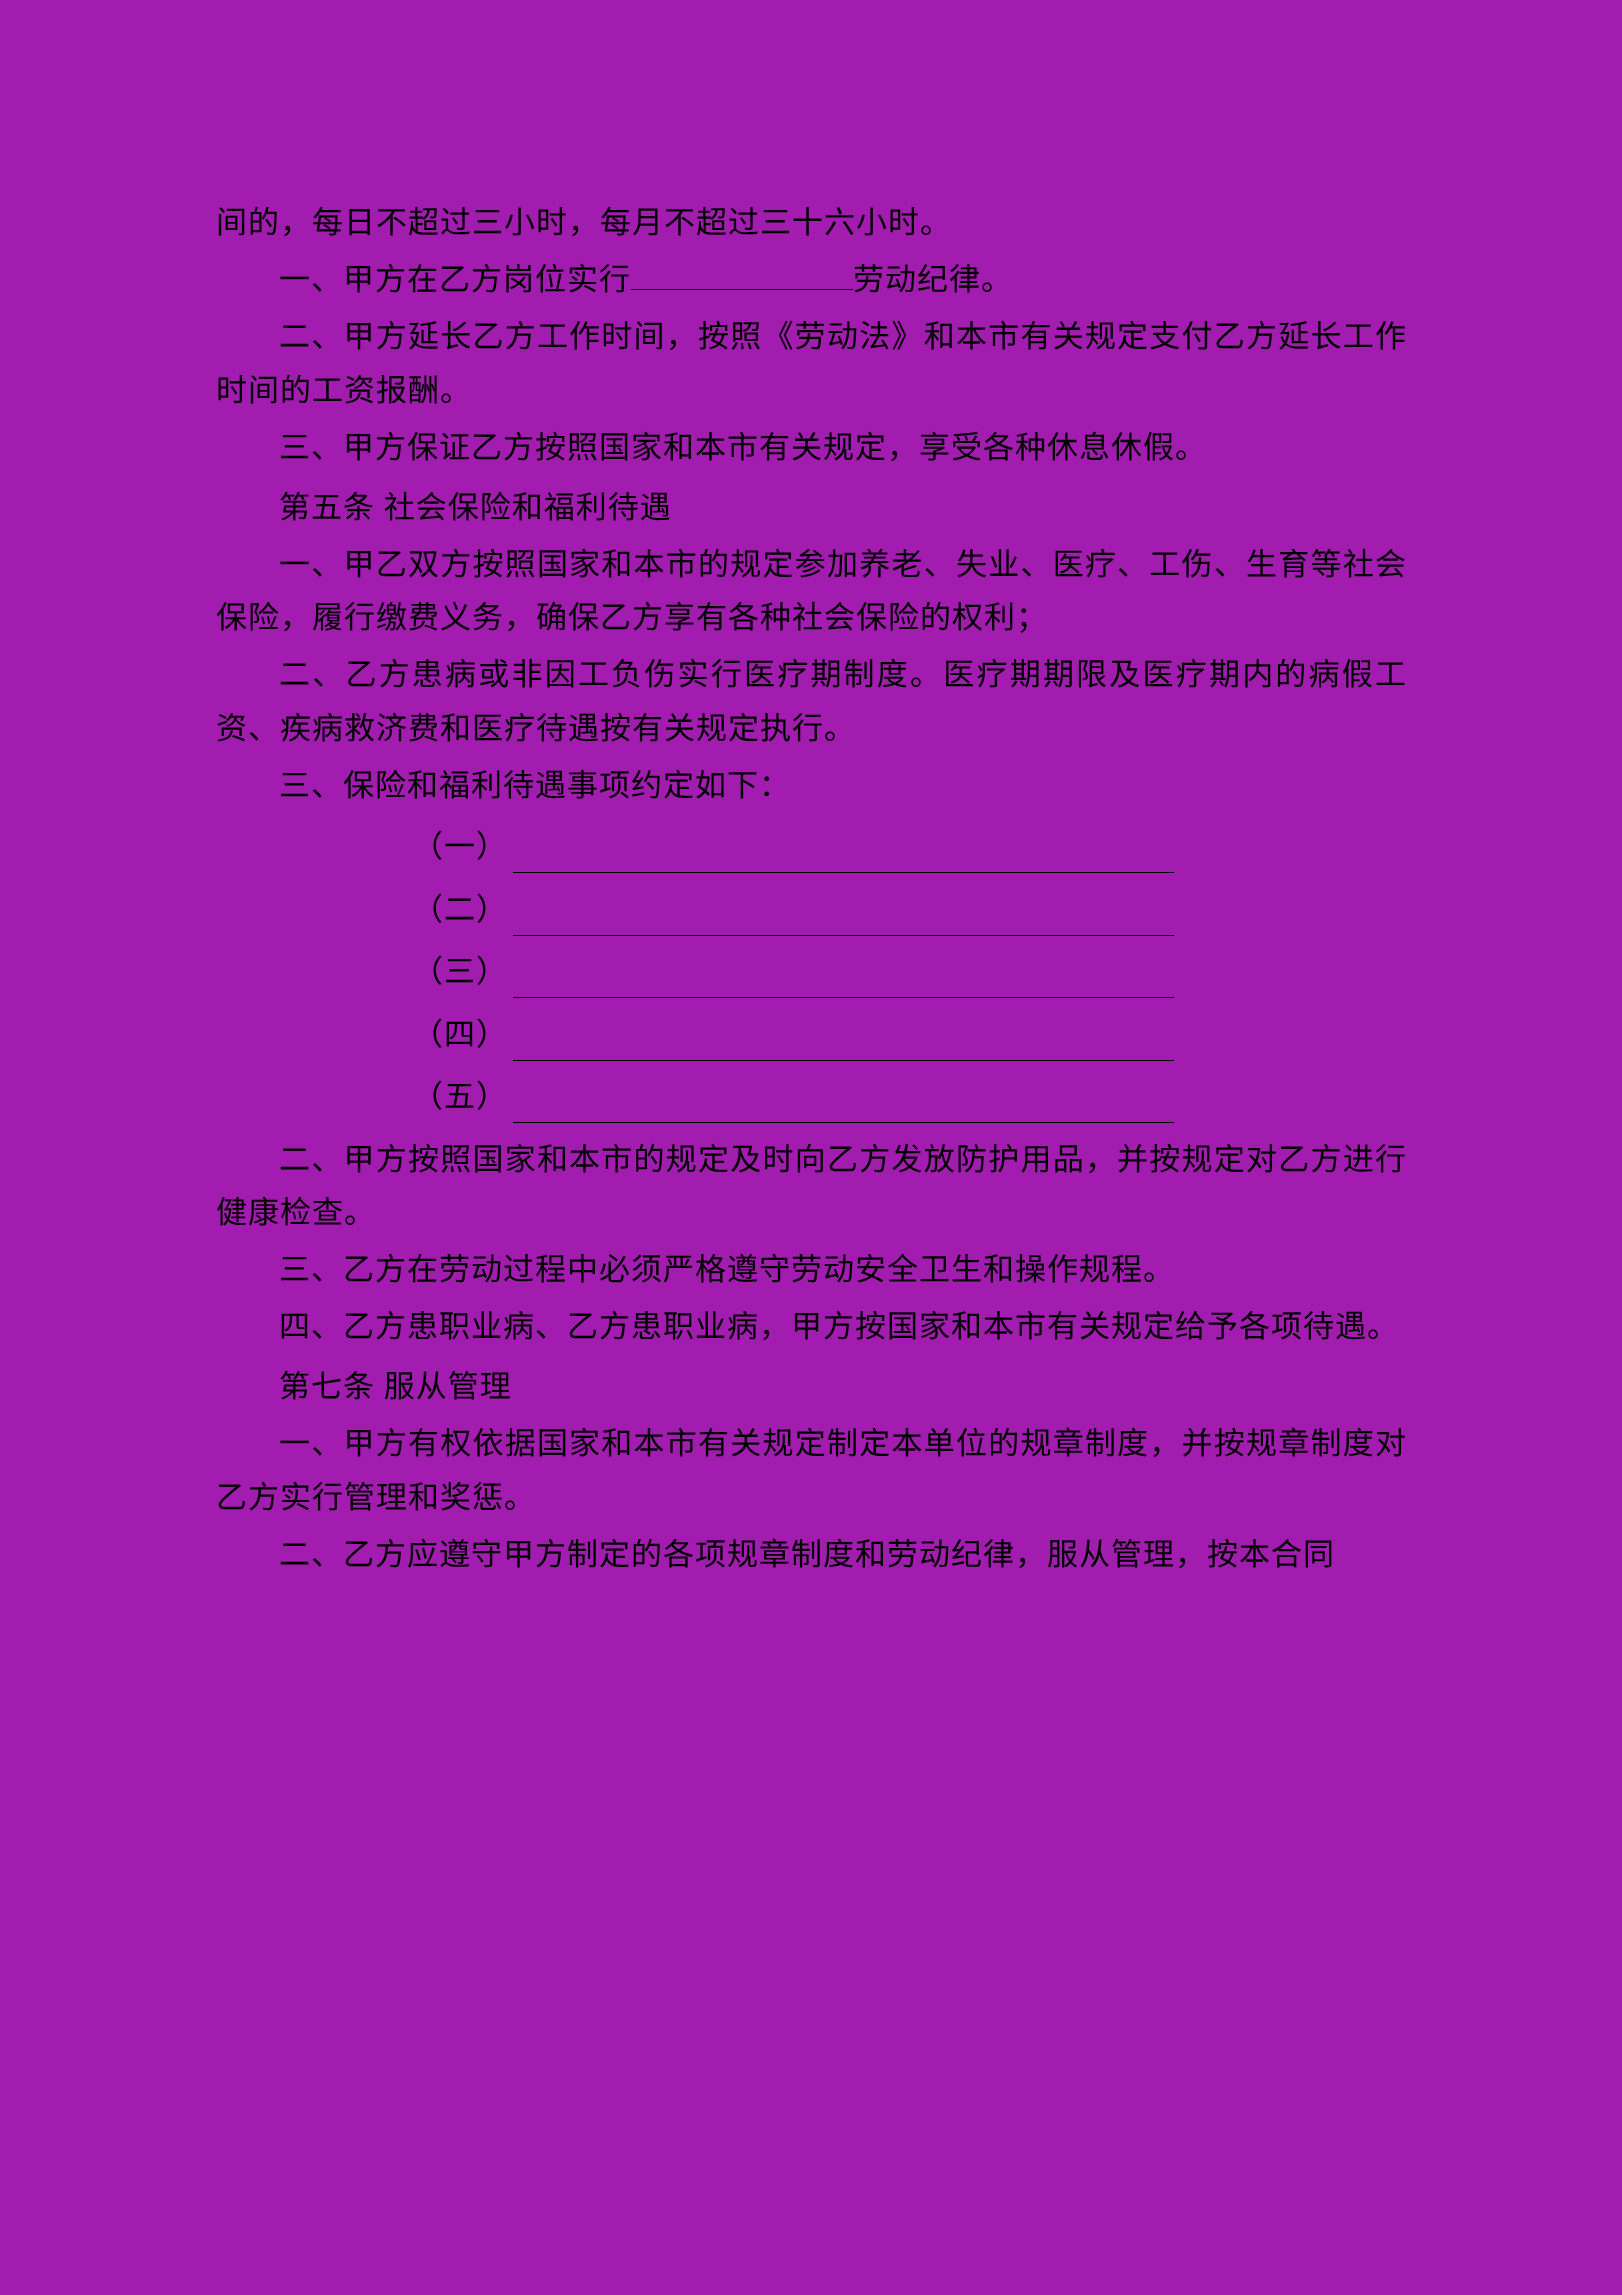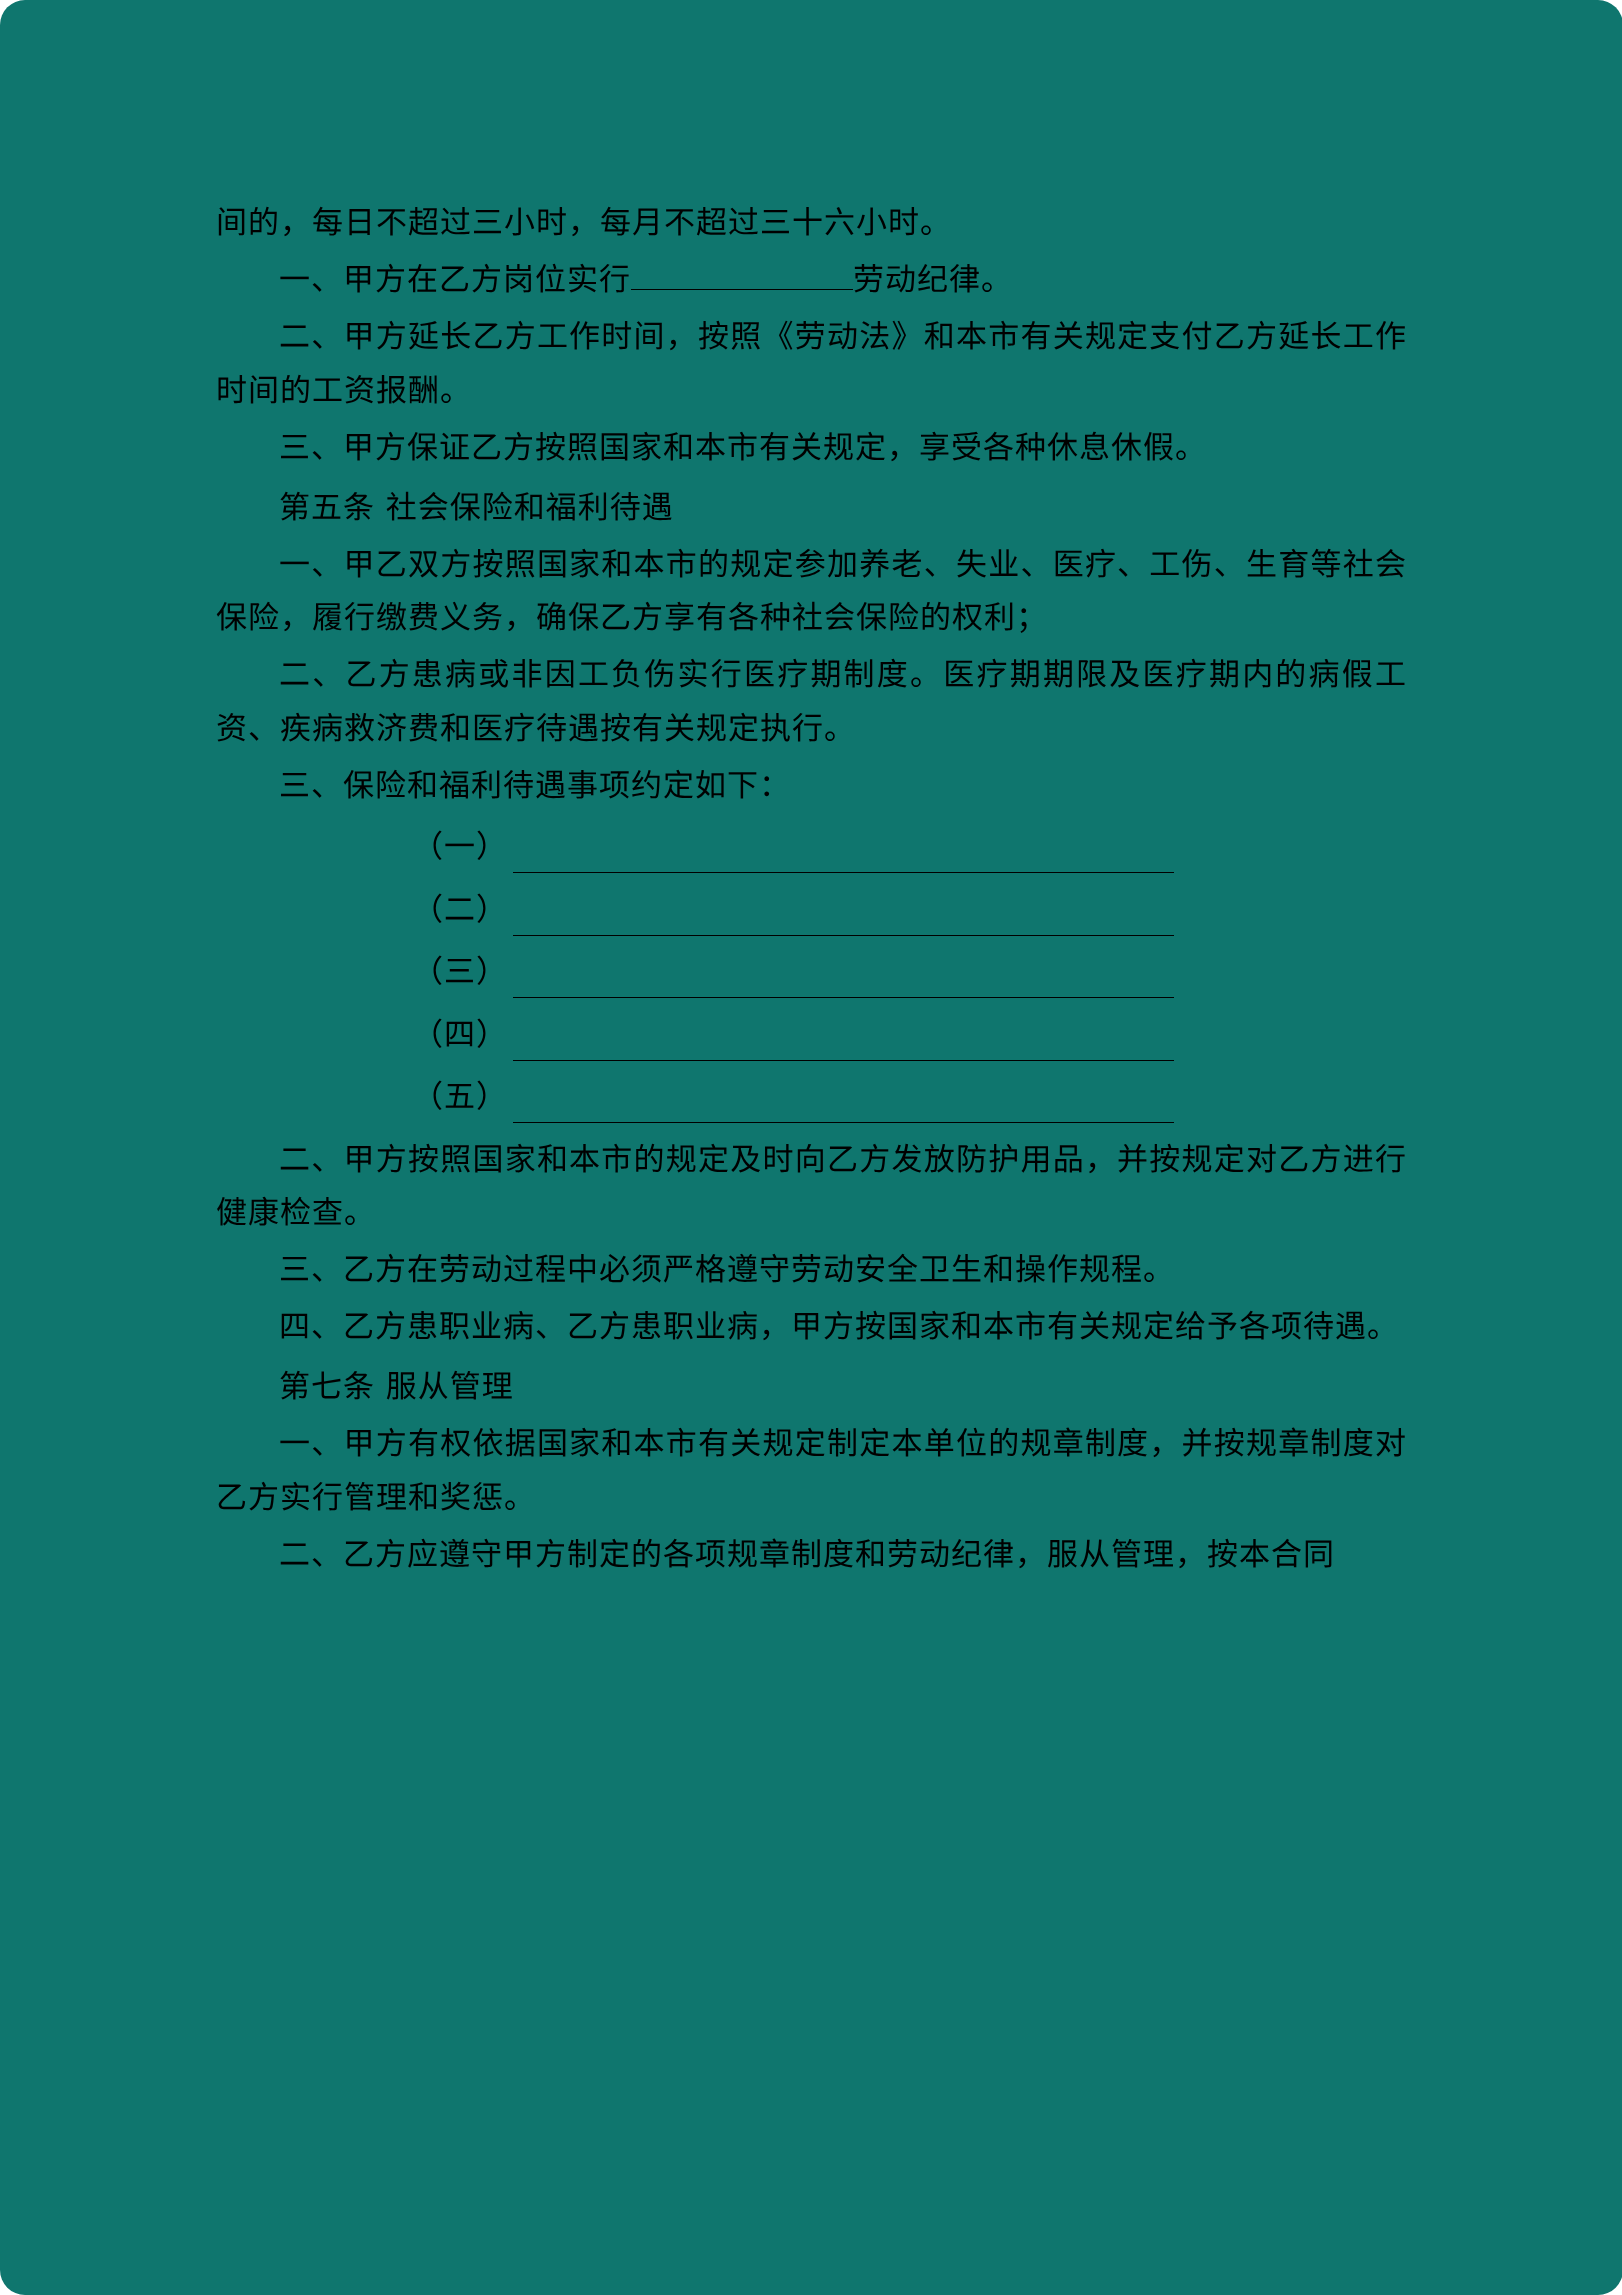--- a/index.html
+++ b/index.html
@@ -9,43 +9,43 @@
     background: #ffffff;
   }
   body {
     font-family: "DejaVu Serif", "Liberation Serif", serif;
     color: #000000;
   }
   .page {
     position: relative;
     width: 1623px;
     height: 2295px;
-    background: #0f766e;
+    background: #a21caf;
     box-sizing: border-box;
     padding: 196px 216px 170px 216px;
     overflow: hidden;
-    border-radius: 25px;
   }
   .doc-body {
     font-size: 31px;
     line-height: 1.72;
     letter-spacing: 1px;
     text-align: justify;
   }
   .para {
     margin: 0 0 3.9px 0;
     text-indent: 0;
   }
   .para.indent {
     text-indent: 63px;
   }
   .para.heading {
     text-indent: 63px;
     margin-top: 6.5px;
     margin-bottom: 3.9px;
+    font-family: Liberation Serif, serif;
   }
   .blank-line {
     display: inline-block;
     border-bottom: 1.3px solid #000;
     vertical-align: baseline;
     height: 1em;
   }
   .fill-item {
     text-indent: 98px;
     margin: 0 0 9.2px 0;

